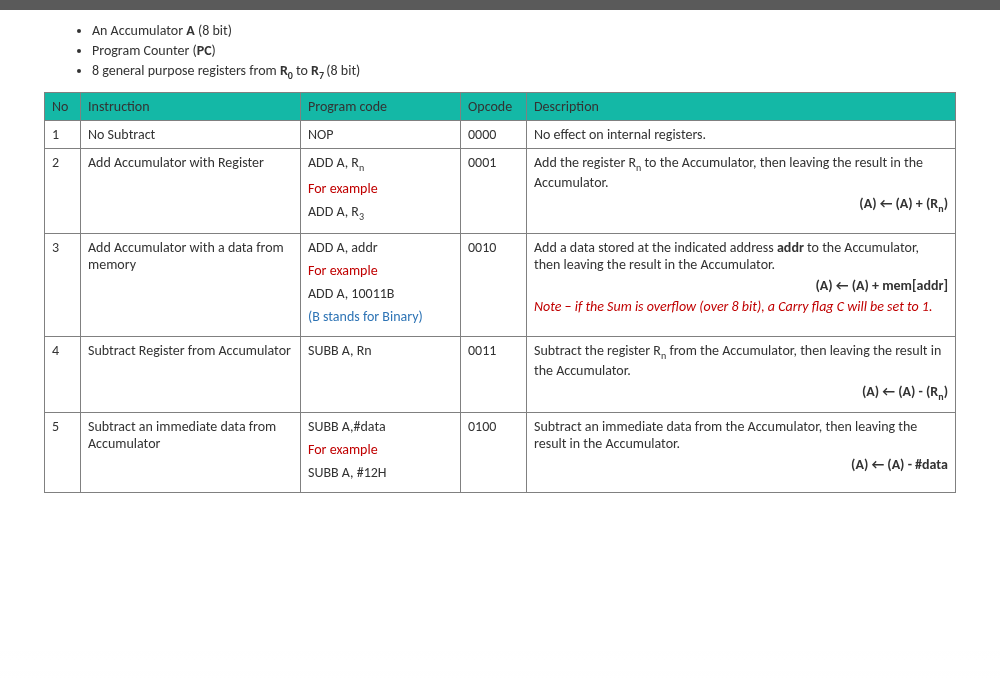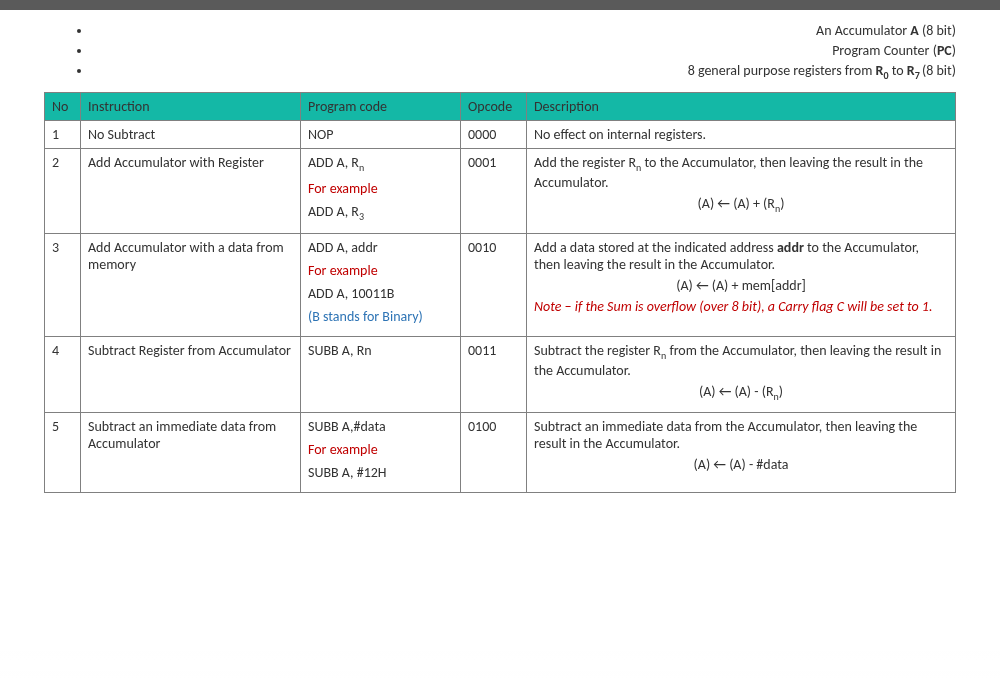--- a/index.html
+++ b/index.html
@@ -40,21 +40,20 @@
       font-size: 14px;
     }
     .intro {
       margin-bottom: 8px;
       font-size: 14px;
     }
     ul.bullets {
       list-style: disc;
       margin-left: 48px;
       margin-bottom: 10px;
-      text-align: right;
     }
     ul.bullets li {
       margin-bottom: 3px;
       font-size: 14px;
     }
     .table-intro {
       margin-bottom: 10px;
       font-size: 14px;
     }
     .sub {
@@ -82,22 +81,22 @@
     .binary-note {
       color: #2e74b5;
     }
     .mne-part {
       margin-bottom: 6px;
     }
     .desc-part {
       margin-bottom: 4px;
     }
     .formula {
-      font-weight: normal;
-      text-align: center;
+      font-weight: bold;
+      text-align: right;
       margin: 4px 0;
     }
     .note {
       color: #c00000;
       font-style: italic;
     }
     .col-no { width: 36px; }
     .col-instr { width: 220px; }
     .col-mne { width: 160px; }
     .col-op { width: 66px; }

